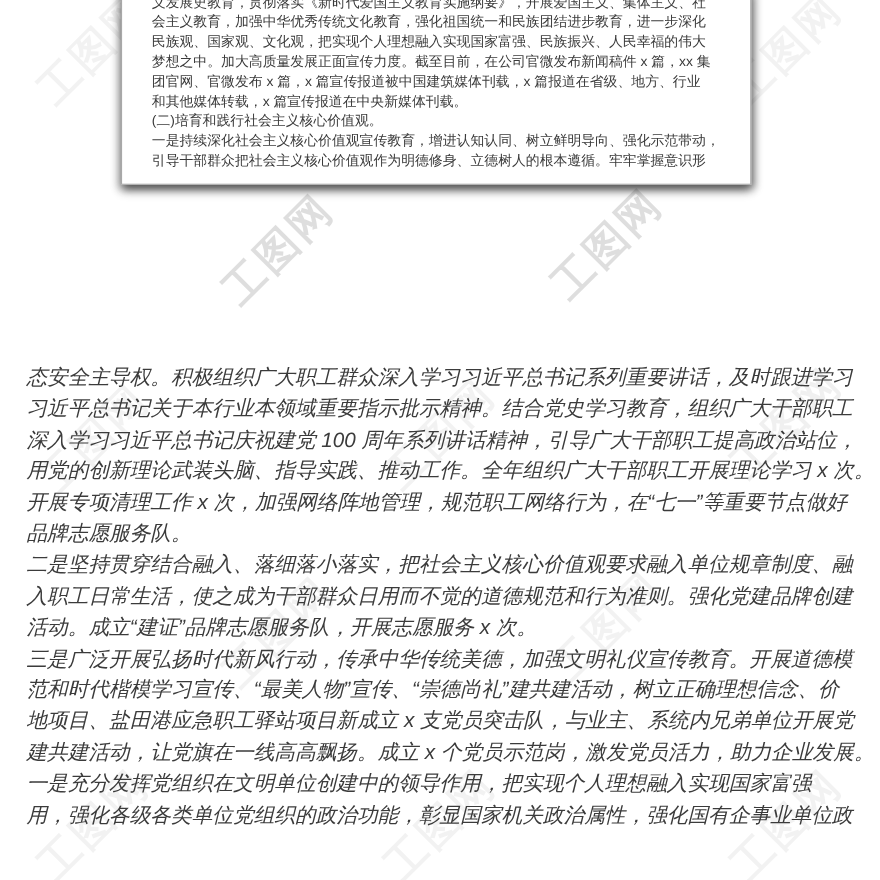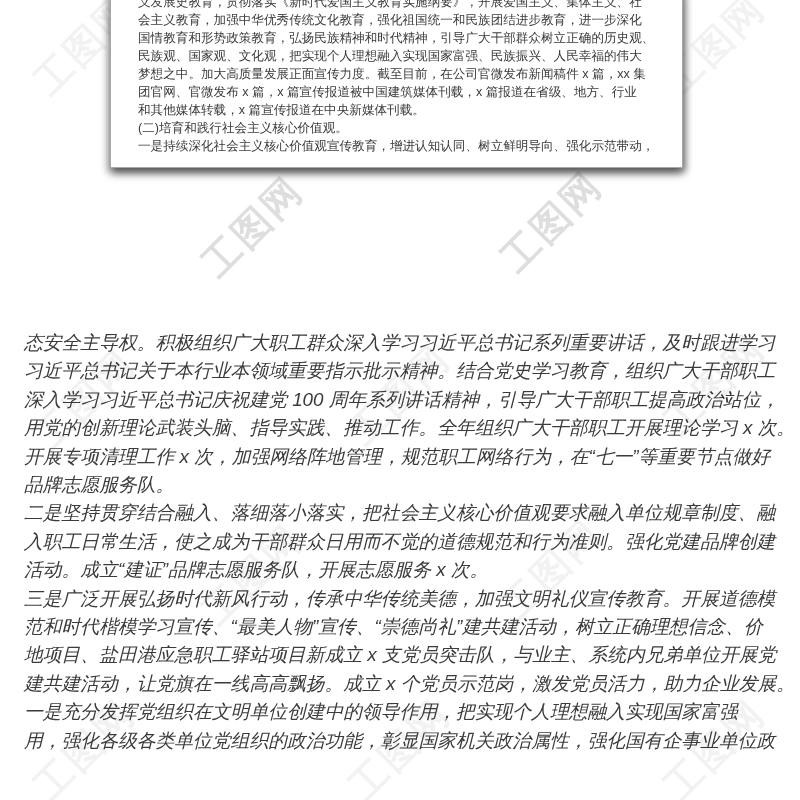--- a/index.html
+++ b/index.html
@@ -85,27 +85,27 @@
       <span class="wm" style="left: 715px; top: 385px; color: rgba(0, 0, 0, 0.06);">工图网</span>
       <span class="wm" style="left: 253px; top: 575px; color: rgba(0, 0, 0, 0.05);">工图网</span>
       <span class="wm" style="left: 552px; top: 570px; color: rgba(0, 0, 0, 0.05);">工图网</span>
       <span class="wm" style="left: 85px; top: 750px; color: rgba(0, 0, 0, 0.05);">工图网</span>
       <span class="wm" style="left: 400px; top: 750px; color: rgba(0, 0, 0, 0.05);">工图网</span>
       <span class="wm" style="left: 715px; top: 750px; color: rgba(0, 0, 0, 0.05);">工图网</span>
     </div>
   <div class="preview-page" id="previewPage">
       <div class="pline">义发展史教育，贯彻落实《新时代爱国主义教育实施纲要》，开展爱国主义、集体主义、社</div>
       <div class="pline">会主义教育，加强中华优秀传统文化教育，强化祖国统一和民族团结进步教育，进一步深化</div>
-      <div class="pline">国情教育和形势政策教育，弘扬民族精神和时代精神，引导广大干部群众树立正确的历史观、</div>
       <div class="pline">民族观、国家观、文化观，把实现个人理想融入实现国家富强、民族振兴、人民幸福的伟大</div>
       <div class="pline">梦想之中。加大高质量发展正面宣传力度。截至目前，在公司官微发布新闻稿件 x 篇，xx 集</div>
       <div class="pline">团官网、官微发布 x 篇，x 篇宣传报道被中国建筑媒体刊载，x 篇报道在省级、地方、行业</div>
       <div class="pline">和其他媒体转载，x 篇宣传报道在中央新媒体刊载。</div>
       <div class="pline">(二)培育和践行社会主义核心价值观。</div>
       <div class="pline">一是持续深化社会主义核心价值观宣传教育，增进认知认同、树立鲜明导向、强化示范带动，</div>
+      <div class="pline">引导干部群众把社会主义核心价值观作为明德修身、立德树人的根本遵循。牢牢掌握意识形</div>
     </div>
   <div class="doc-body" id="docBody">
       <div class="bline">态安全主导权。积极组织广大职工群众深入学习习近平总书记系列重要讲话，及时跟进学习</div>
       <div class="bline">习近平总书记关于本行业本领域重要指示批示精神。结合党史学习教育，组织广大干部职工</div>
       <div class="bline">深入学习习近平总书记庆祝建党 100 周年系列讲话精神，引导广大干部职工提高政治站位，</div>
       <div class="bline">用党的创新理论武装头脑、指导实践、推动工作。全年组织广大干部职工开展理论学习 x 次。</div>
       <div class="bline">开展专项清理工作 x 次，加强网络阵地管理，规范职工网络行为，在“七一”等重要节点做好</div>
       <div class="bline">品牌志愿服务队。</div>
       <div class="bline">二是坚持贯穿结合融入、落细落小落实，把社会主义核心价值观要求融入单位规章制度、融</div>
       <div class="bline">入职工日常生活，使之成为干部群众日用而不觉的道德规范和行为准则。强化党建品牌创建</div>

